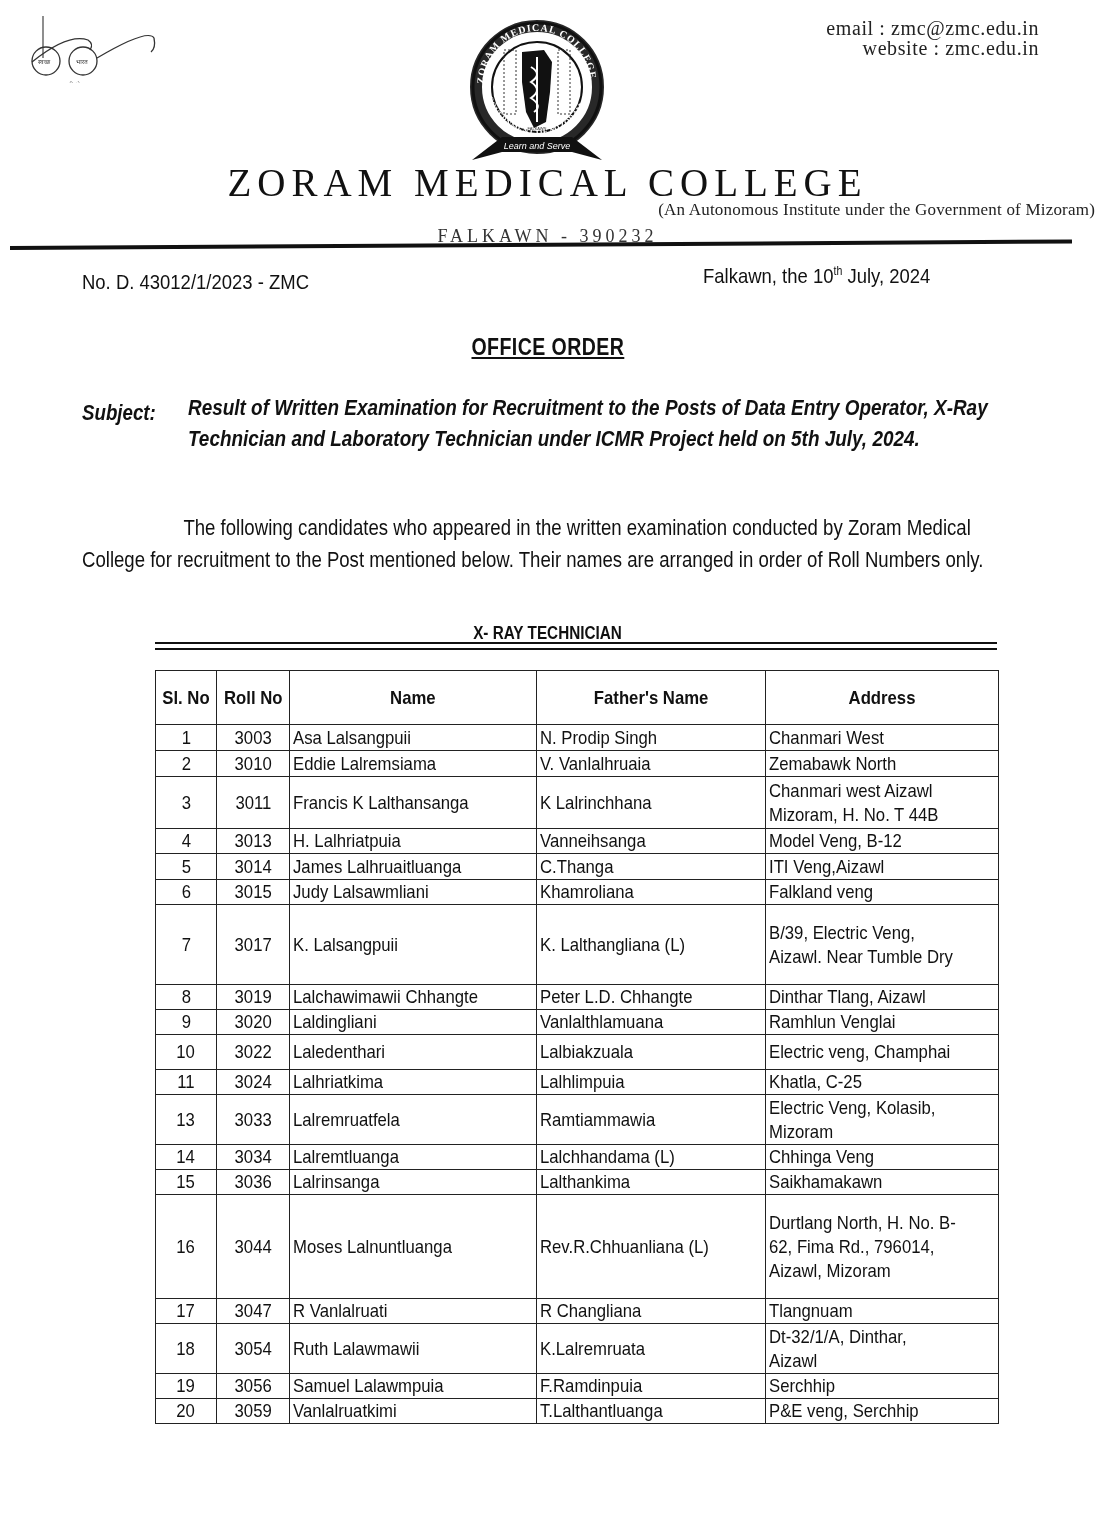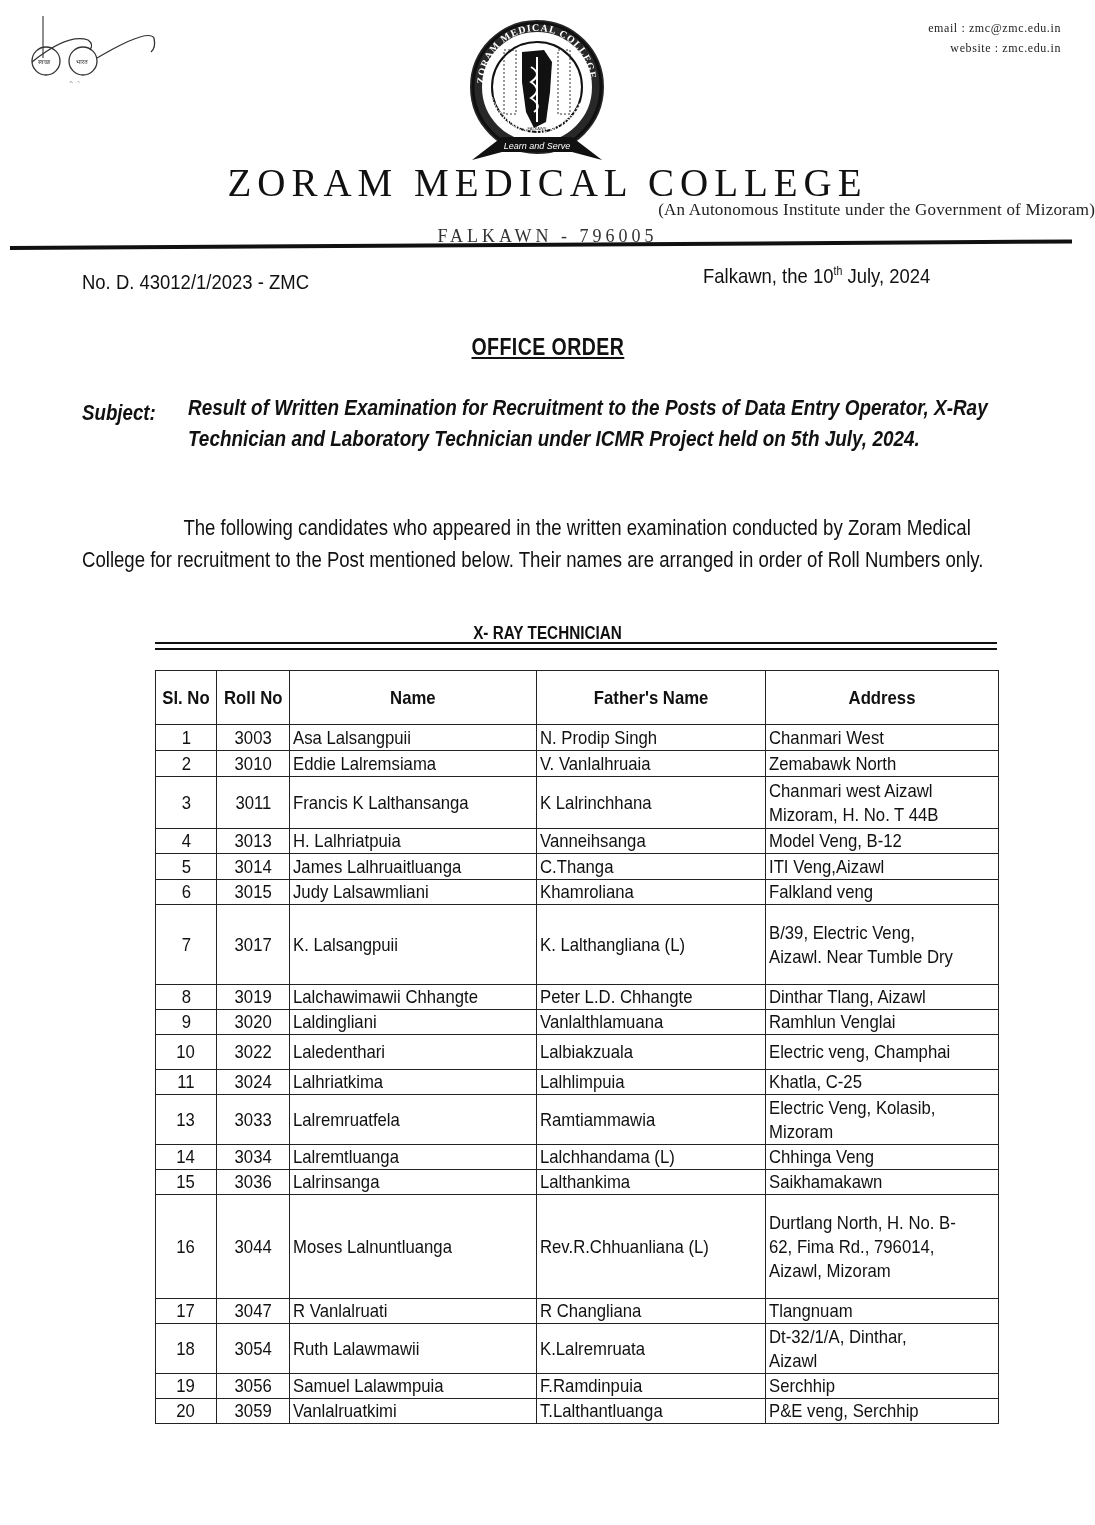--- a/index.html
+++ b/index.html
@@ -1,21 +1,21 @@
 <!DOCTYPE html>
 <html><head>
 <meta charset="utf-8">
 <style>
   html, body { margin:0; padding:0; background:#ffffff; }
   body { width:1095px; height:1525px; position:relative; overflow:hidden; color:#1a1a1a; font-family:"Liberation Sans", sans-serif; }
   .abs { position:absolute; }
 
   
   #swachh { left:28px; top:8px; width:130px; height:75px; }
-  #contact { right:34px; top:18px; text-align:right; font-family:"Liberation Serif", serif; font-size:12px; line-height:20px; color:#222; letter-spacing:0.6px; }
+  #contact { right:56px; top:18px; text-align:right; font-family:"Liberation Serif", serif; font-size:20px; line-height:20px; color:#222; letter-spacing:0.6px; }
   #seal { left:462px; top:12px; width:150px; height:155px; }
   #college-name { left:0; width:1095px; top:160px; text-align:center; font-family:"Liberation Serif", serif; font-size:39px; letter-spacing:6px; color:#111; }
   #college-sub { left:0; width:1095px; top:200px; text-align:right; font-family:"Liberation Serif", serif; font-size:17px; color:#222; letter-spacing:0.2px; }
   #college-addr { left:0; width:1095px; top:226px; text-align:center; font-family:"Liberation Serif", serif; font-size:18px; color:#333; letter-spacing:4px; }
   #header-rule { left:10px; top:246px; width:1062px; height:4px; background:#111; transform:rotate(-0.35deg); transform-origin:left; }
 
   
   #ref-no { left:82px; top:270px; font-size:21px; font-family:"Liberation Sans Narrow","Liberation Sans", sans-serif; color:#111; transform:scaleX(0.88); transform-origin:left; }
   #ref-date { left:703px; top:264px; font-size:21px; color:#111; transform:scaleX(0.88); transform-origin:left; white-space:nowrap;}
   #ref-date sup { font-size:12px; }
@@ -79,21 +79,21 @@
     <line x1="75" y1="45" x2="75" y2="110" stroke="#fff" stroke-width="2"></line>
     <path d="M69 55 Q81 62 69 70 Q81 78 69 86 Q81 94 72 100" fill="none" stroke="#fff" stroke-width="2"></path>
     <text x="75" y="118" text-anchor="middle" font-size="4" fill="#333">FALKAWN</text>
     <path d="M10 148 L40 125 L110 125 L140 148 L110 140 L40 140 Z" fill="#111"></path>
     <text x="75" y="137" text-anchor="middle" font-size="9" fill="#fff" font-family="Liberation Sans, sans-serif" font-style="italic">Learn and Serve</text>
   </svg>
 </div>
 
 <div id="college-name" class="abs">ZORAM MEDICAL COLLEGE</div>
 <div id="college-sub" class="abs">(An Autonomous Institute under the Government of Mizoram)</div>
-<div id="college-addr" class="abs">FALKAWN - 796005</div>
+<div id="college-addr" class="abs">FALKAWN - 390232</div>
 <div id="header-rule" class="abs"></div>
 
 <div id="ref-no" class="abs">No. D. 43012/1/2023 - ZMC</div>
 <div id="ref-date" class="abs"><span>Falkawn, the 10</span><sup>th</sup><span> July, 2024</span></div>
 
 <div id="title" class="abs"><span>OFFICE ORDER</span></div>
 
 <div id="subject-label" class="abs">Subject:</div>
 <div id="subject-text" class="abs">Result of Written Examination for Recruitment to the Posts of Data Entry Operator, X-Ray Technician and Laboratory Technician under ICMR Project held on 5th July, 2024.</div>
 

